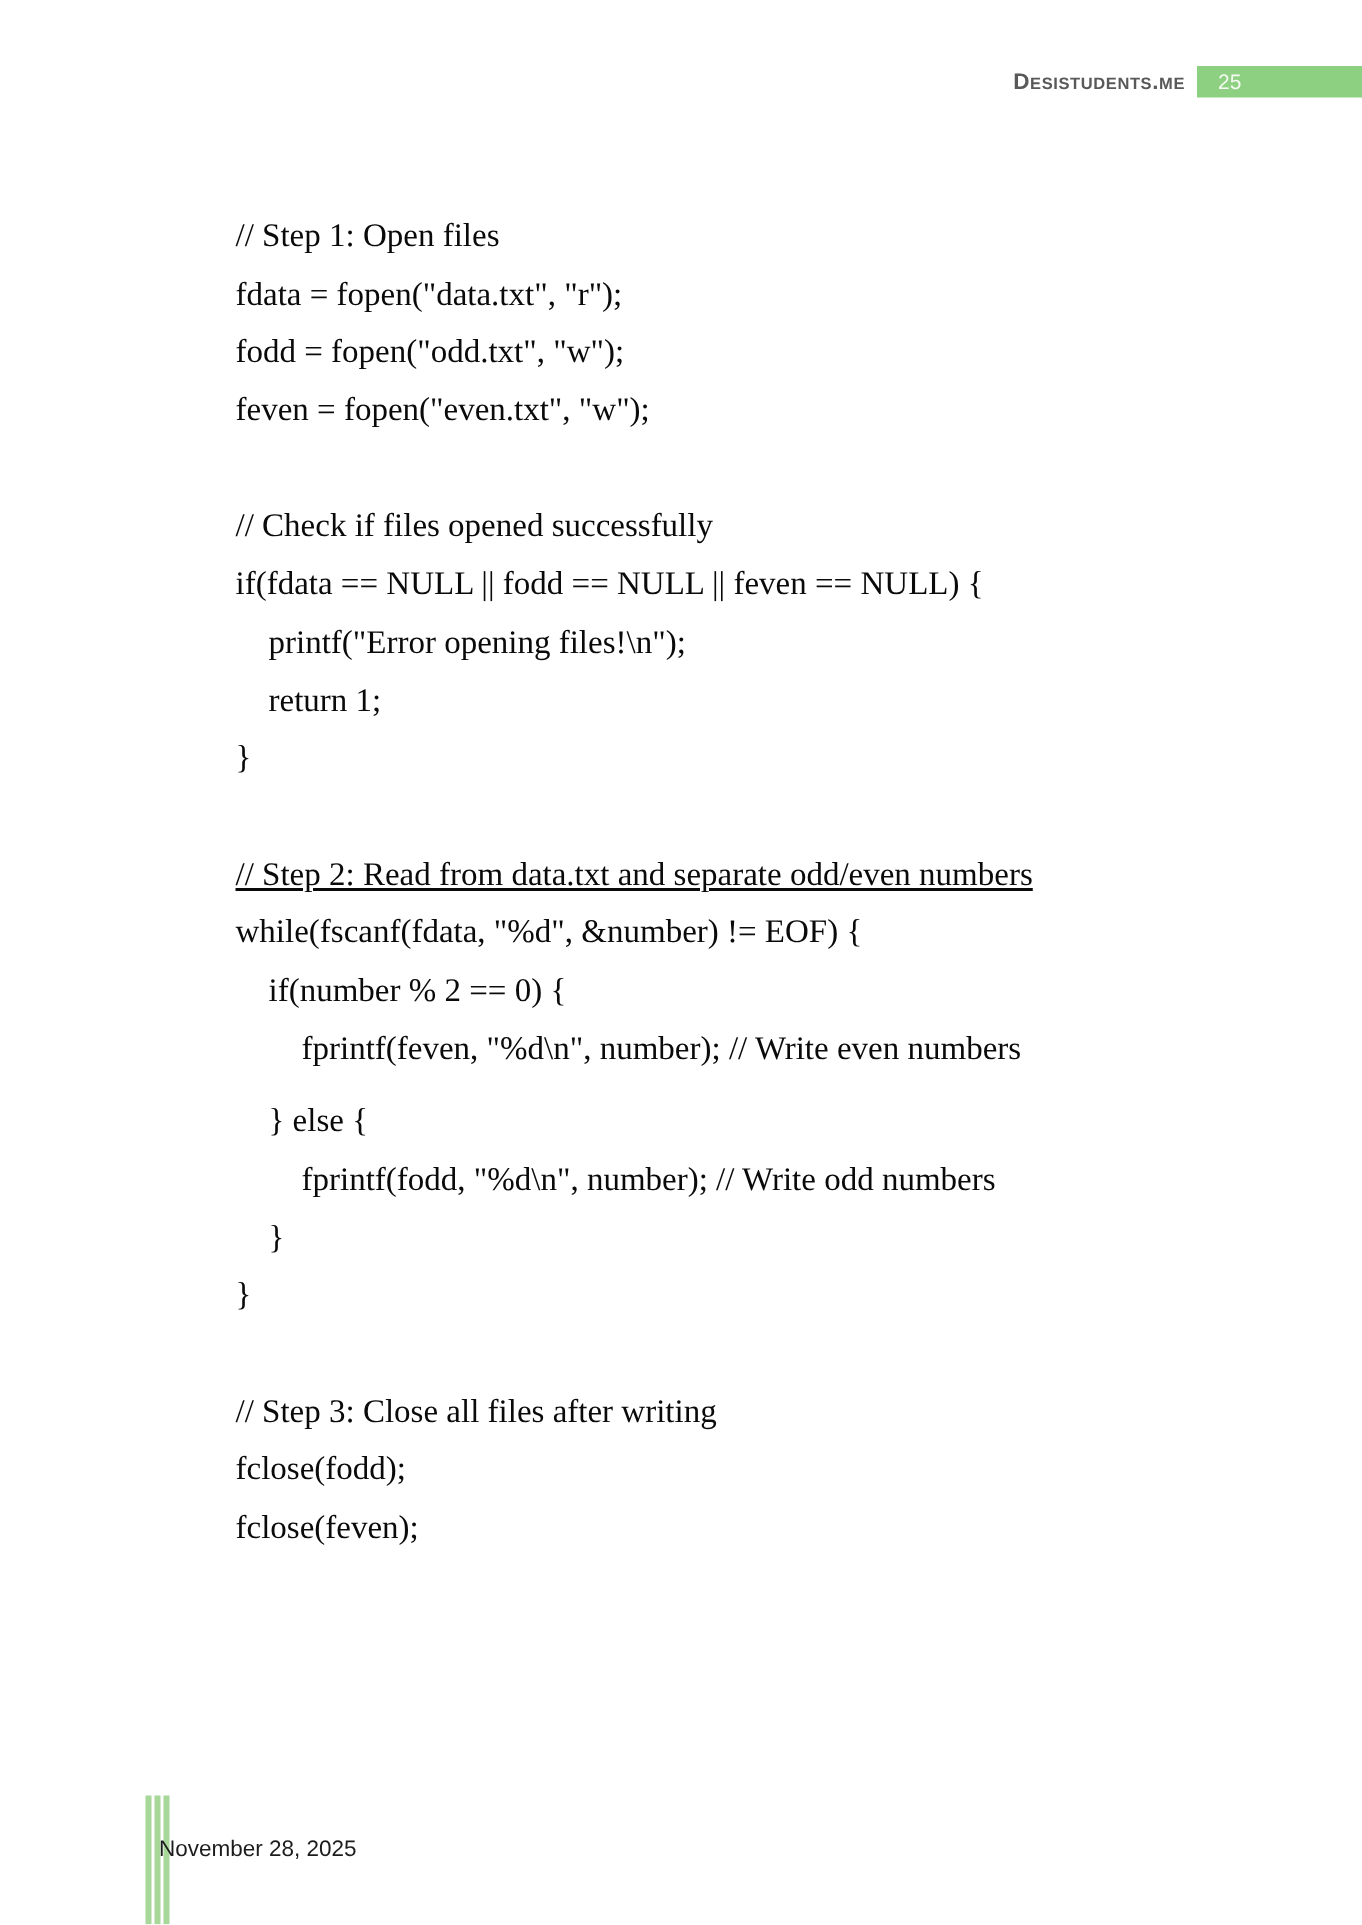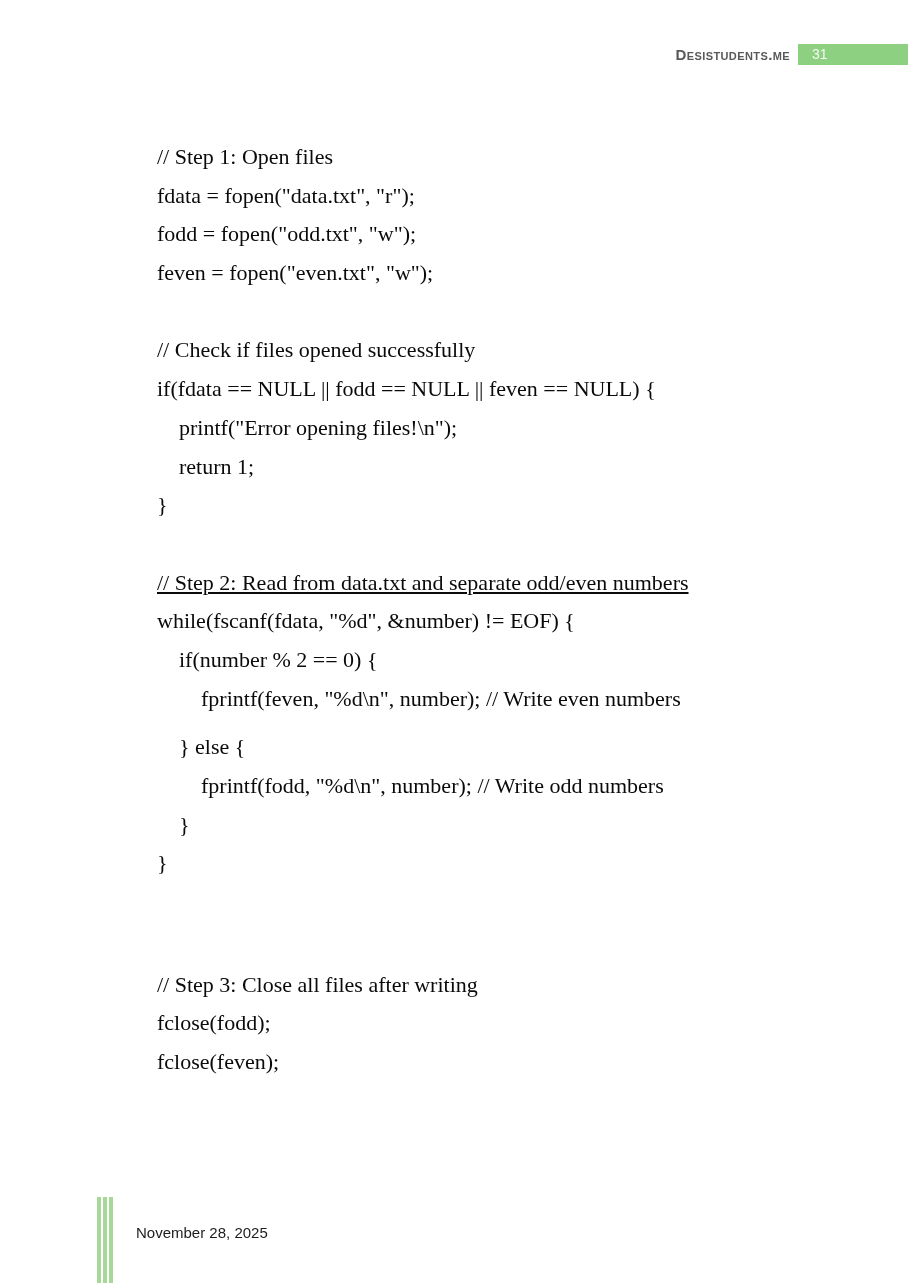--- a/index.html
+++ b/index.html
@@ -66,36 +66,36 @@
     display: flex;
     gap: 2px;
   }
   .footer-bar {
     width: 4px;
     height: 100%;
     background: #a8d79a;
   }
   .footer-date {
     position: absolute;
-    left: 136px;
+    left: 106px;
     top: 1224px;
     font-family: "Liberation Sans", sans-serif;
     font-size: 15px;
     font-weight: 500;
     color: #1c1c1c;
   }
 </style>
 </head>
 <body>
 
 <div class="page">
 
   <span class="header-site-label">Desistudents.me</span>
 
-  <div class="page-number-badge">31</div>
+  <div class="page-number-badge">25</div>
 
   <div class="code-block">
       <div class="code-line" style="padding-left: 0px;">// Step 1: Open files</div>
       <div class="code-line" style="padding-left: 0px;">fdata = fopen("data.txt", "r");</div>
       <div class="code-line" style="padding-left: 0px;">fodd = fopen("odd.txt", "w");</div>
       <div class="code-line" style="padding-left: 0px;">feven = fopen("even.txt", "w");</div>
       <div class="code-line" style="padding-left: 0px;"></div>
       <div class="code-line" style="padding-left: 0px;">// Check if files opened successfully</div>
       <div class="code-line" style="padding-left: 0px;">if(fdata == NULL || fodd == NULL || feven == NULL) {</div>
       <div class="code-line" style="padding-left: 22px;">printf("Error opening files!\n");</div>
@@ -104,21 +104,21 @@
       <div class="code-line" style="padding-left: 0px;"></div>
       <div class="code-line" style="padding-left: 0px; text-decoration: underline;">// Step 2: Read from data.txt and separate odd/even numbers</div>
       <div class="code-line" style="padding-left: 0px;">while(fscanf(fdata, "%d", &amp;number) != EOF) {</div>
       <div class="code-line" style="padding-left: 22px;">if(number % 2 == 0) {</div>
       <div class="code-line" style="padding-left: 44px;">fprintf(feven, "%d\n", number); // Write even numbers</div>
       <div class="code-line" style="padding-left: 22px; margin-top: 10px;">} else {</div>
       <div class="code-line" style="padding-left: 44px;">fprintf(fodd, "%d\n", number); // Write odd numbers</div>
       <div class="code-line" style="padding-left: 22px;">}</div>
       <div class="code-line" style="padding-left: 0px;">}</div>
       <div class="code-line" style="padding-left: 0px;"></div>
-      <div class="code-line" style="padding-left: 0px; margin-top: 44px;">// Step 3: Close all files after writing</div>
+      <div class="code-line" style="padding-left: 0px;">// Step 3: Close all files after writing</div>
       <div class="code-line" style="padding-left: 0px;">fclose(fodd);</div>
       <div class="code-line" style="padding-left: 0px;">fclose(feven);</div>
       <div class="code-line" style="padding-left: 0px;"></div>
     </div>
 
   <div class="footer-bars">
     <div class="footer-bar"></div>
     <div class="footer-bar"></div>
     <div class="footer-bar"></div>
   </div>

